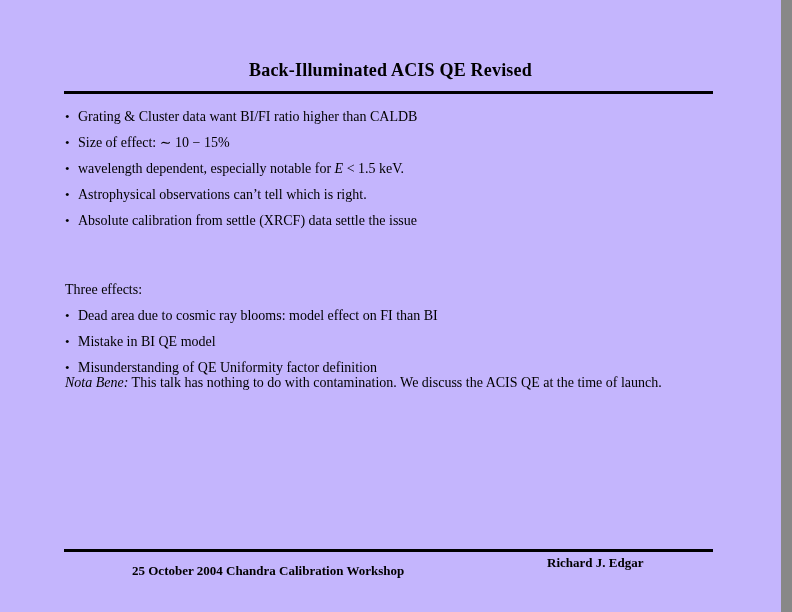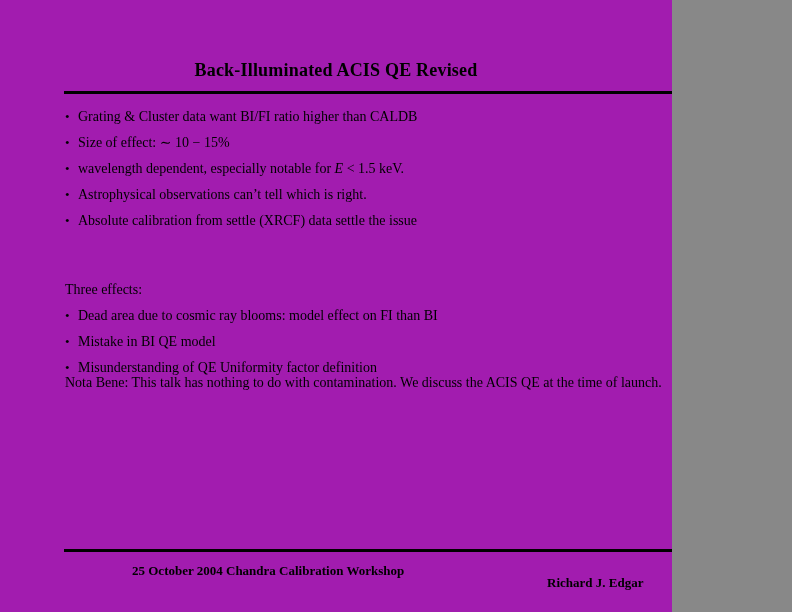--- a/index.html
+++ b/index.html
@@ -2,23 +2,23 @@
 <html><head>
 <meta charset="utf-8">
 <style>
   html, body {
     margin: 0;
     padding: 0;
     background: #888;
   }
   .slide {
     position: relative;
-    width: 672px;
+    width: 781px;
     height: 612px;
-    background: #a21caf;
+    background: #c4b5fd;
     font-family: "Liberation Serif", "DejaVu Serif", serif;
     color: #000000;
     overflow: hidden;
   }
   .slide-title {
     position: absolute;
     top: 59px;
     left: 0;
     width: 100%;
     text-align: center;
@@ -59,35 +59,35 @@
   }
   .math-var { font-style: italic; }
   .nota-bene {
     position: absolute;
     left: 65px;
     top: 370px;
     font-size: 14px;
     line-height: 26px;
     white-space: nowrap;
   }
-  .nb-label { }
+  .nb-label { font-style: italic; }
   .footer-left {
     position: absolute;
     left: 132px;
     top: 563px;
     font-weight: bold;
     font-size: 13px;
     line-height: 16px;
     white-space: nowrap;
     text-align: right;
   }
   .footer-right {
     position: absolute;
     left: 547px;
-    top: 575px;
+    top: 555px;
     font-weight: bold;
     font-size: 13px;
     line-height: 16px;
     white-space: nowrap;
   }
 </style>
 </head>
 <body>
 
 <div class="slide">

